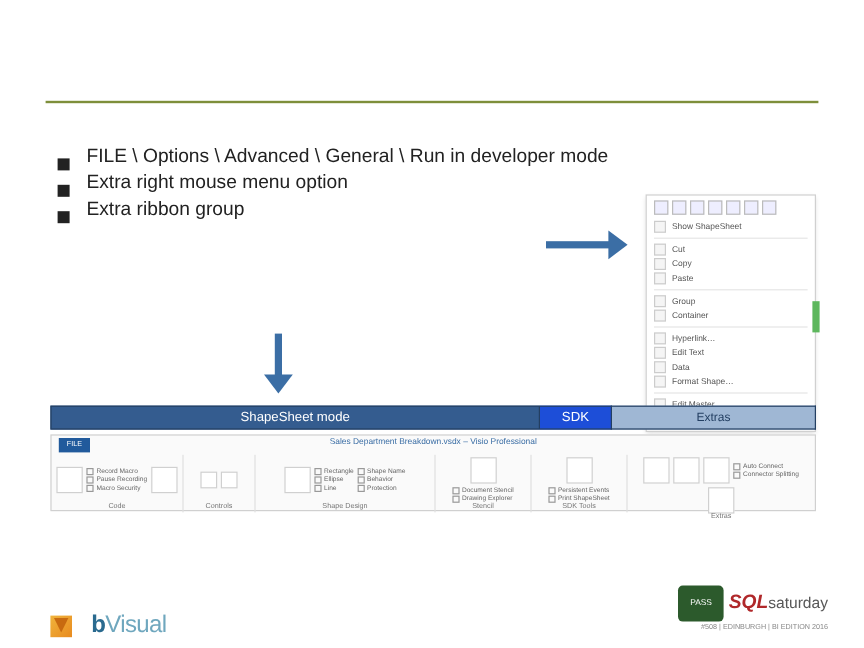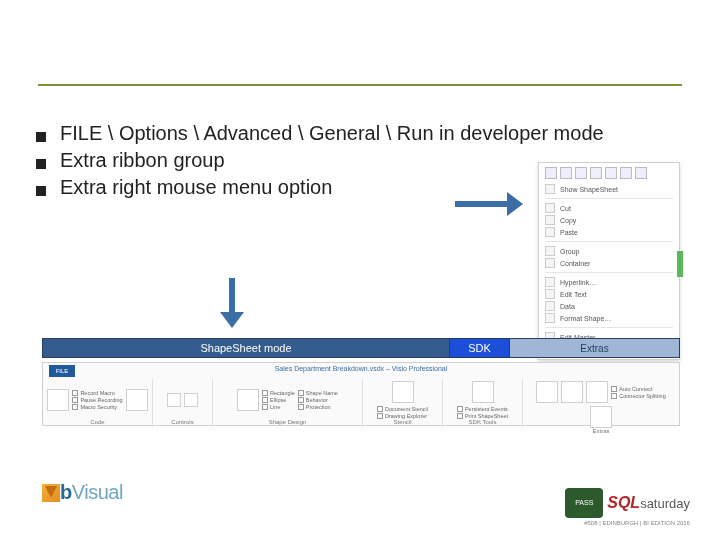--- a/index.html
+++ b/index.html
@@ -24,24 +24,24 @@
   .title-underline {
     position: absolute;
     left: 38px;
     top: 84px;
     width: 644px;
     height: 0;
     border-top: 2px solid #7e8f3b;
   }
   .bullets {
     position: absolute;
-    left: 36px;
+    left: 48px;
     top: 120px;
     width: 640px;
-    font-size: 20px;
+    font-size: 16px;
     color: #222;
     line-height: 1.35;
   }
   .bullet { display: flex; margin-bottom: 0px; }
   .bullet .sq {
     width: 10px; height: 10px; background: #222;
     flex: 0 0 10px; margin-top: 12px; margin-right: 14px;
   }
   .bullet .txt { flex: 1; }
   .arrow-down {
@@ -125,24 +125,24 @@
           justify-content:space-between; padding:2px 3px; text-align:center;}
   .rgrp .ctrls { display:flex; gap:3px; flex-wrap:wrap; justify-content:center; align-items:center; flex:1;}
   .rgrp .lbl { font-size:6px; color:#777; }
   .mock-btn { width:14px;height:14px; border:1px solid #d0d0d0; background:#fff; }
   .mock-btn.big { width:22px;height:22px; }
   .checkbox-row { display:flex; align-items:center; gap:2px; font-size:5.5px;}
   .checkbox-row .cb { width:6px;height:6px;border:1px solid #999; }
 
   
   .footer-logo-left {
-    position:absolute; left:42px; bottom:36px;
+    position:absolute; left:42px; bottom:7px;
     font-size:20px; font-weight:700; letter-spacing:-0.5px;
     color:#2a6a8f;
-    display:flex; align-items:center; gap:0;
+    display:flex; align-items:center; gap:16px;
   }
   .footer-logo-left .v-icon {
     width:18px;height:18px;background:linear-gradient(135deg,#f0b43c,#e88a1f);
     display:inline-block; position:relative;
   }
   .footer-logo-left .v-icon::after {
     content:""; position:absolute; left:3px; top:2px;
     width:0;height:0;border-left:6px solid transparent;border-right:6px solid transparent;
     border-top:12px solid #c86a10;
   }
@@ -171,25 +171,25 @@
 <div class="slide">
   <div class="title-underline"></div>
 
   <div class="bullets">
     <div class="bullet">
       <div class="sq"></div>
       <div class="txt">FILE \ Options \ Advanced \ General \ Run in developer mode</div>
     </div>
     <div class="bullet">
       <div class="sq"></div>
-      <div class="txt">Extra ribbon group</div>
+      <div class="txt">Extra right mouse menu option</div>
     </div>
     <div class="bullet">
       <div class="sq"></div>
-      <div class="txt">Extra right mouse menu option</div>
+      <div class="txt">Extra ribbon group</div>
     </div>
   </div>
 
   <div class="arrow-right">
     <div class="shaft"></div>
       <div class="head"></div>
   </div>
   <div class="arrow-down">
     <div class="shaft"></div>
       <div class="head"></div>

